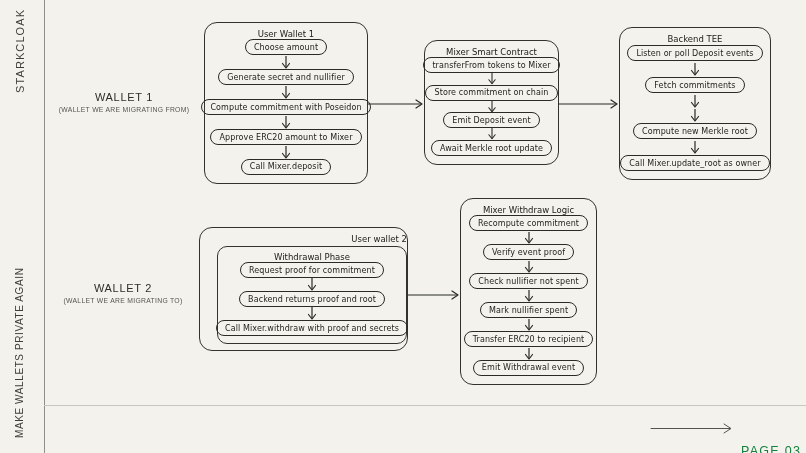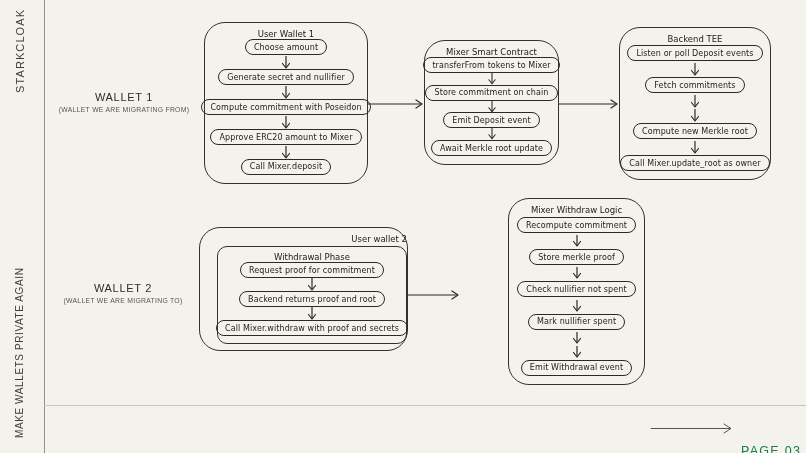--- a/index.html
+++ b/index.html
@@ -32,42 +32,42 @@
   .wallet-1{left:48px;top:91px;}
   .wallet-2{left:47px;top:282px;}
   .wallet-title{font-size:11px;letter-spacing:0.7px;color:#2E2D29;}
   .wallet-sub{margin-top:3px;font-size:6.8px;letter-spacing:0.3px;color:#55544E;}
 
   
   .flow{
     position:absolute;
     box-sizing:border-box;
     border:1.4px solid #33322C;
-    border-radius:21px;
+    border-radius:13px;
     display:flex;flex-direction:column;align-items:center;
     justify-content:space-between;
     padding:4px 4px 8px;
     background:transparent;
   }
   .flow-title{font-size:8.5px;color:#22211C;white-space:nowrap;padding-top:2px;}
   .step{
     border:1.2px solid #2B2A24;
     border-radius:8px;
     padding:2.5px 8px;
     font-size:8px;
     letter-spacing:0.1px;
     white-space:nowrap;
     color:#1E1D18;
     background:transparent;
   }
   .c1{left:204px;top:22px;width:164px;height:162px;}
   .c2{left:424px;top:40px;width:135px;height:125px;}
   .c3{left:619px;top:27px;width:152px;height:153px;}
   .c4{left:199px;top:227px;width:209px;height:124px;padding:4px 0 7px;align-items:flex-end;}
-  .c5{left:460px;top:198px;width:137px;height:187px;margin-left:48px;}
+  .c5{left:460px;top:198px;width:137px;height:187px;}
   .inner{
     box-sizing:border-box;
     width:190px;
     border:1.3px solid #33322C;
     border-radius:10px;
     display:flex;flex-direction:column;align-items:center;justify-content:space-between;
     padding:3px 4px 7px;
     margin-top:2px;
     flex:1;
   }
@@ -196,35 +196,36 @@
     </div>
   </div>
 
   <div class="flow c5">
     <div class="flow-title">Mixer Withdraw Logic</div>
     <div class="step">Recompute commitment</div>
     <svg class="varrow stroke" width="12" height="12" viewBox="0 0 12 12">
         <path d="M6 0 L6 10"></path>
         <path d="M2.5 6.5 L6 11 L9.5 6.5"></path>
       </svg>
-    <div class="step">Store merkle proof</div>
+    <div class="step">Verify event proof</div>
     <svg class="varrow stroke" width="12" height="12" viewBox="0 0 12 12">
         <path d="M6 0 L6 10"></path>
         <path d="M2.5 6.5 L6 11 L9.5 6.5"></path>
       </svg>
     <div class="step">Check nullifier not spent</div>
     <svg class="varrow stroke" width="12" height="12" viewBox="0 0 12 12">
         <path d="M6 0 L6 10"></path>
         <path d="M2.5 6.5 L6 11 L9.5 6.5"></path>
       </svg>
     <div class="step">Mark nullifier spent</div>
     <svg class="varrow stroke" width="12" height="12" viewBox="0 0 12 12">
         <path d="M6 0 L6 10"></path>
         <path d="M2.5 6.5 L6 11 L9.5 6.5"></path>
       </svg>
+    <div class="step">Transfer ERC20 to recipient</div>
     <svg class="varrow stroke" width="12" height="12" viewBox="0 0 12 12">
         <path d="M6 0 L6 10"></path>
         <path d="M2.5 6.5 L6 11 L9.5 6.5"></path>
       </svg>
     <div class="step">Emit Withdrawal event</div>
   </div>
 
   <svg class="harrow arrow-a stroke" width="56" height="12" viewBox="0 0 56 12">
       <path d="M0 6 L53 6"></path>
       <path d="M48 2 L54 6 L48 10"></path>

